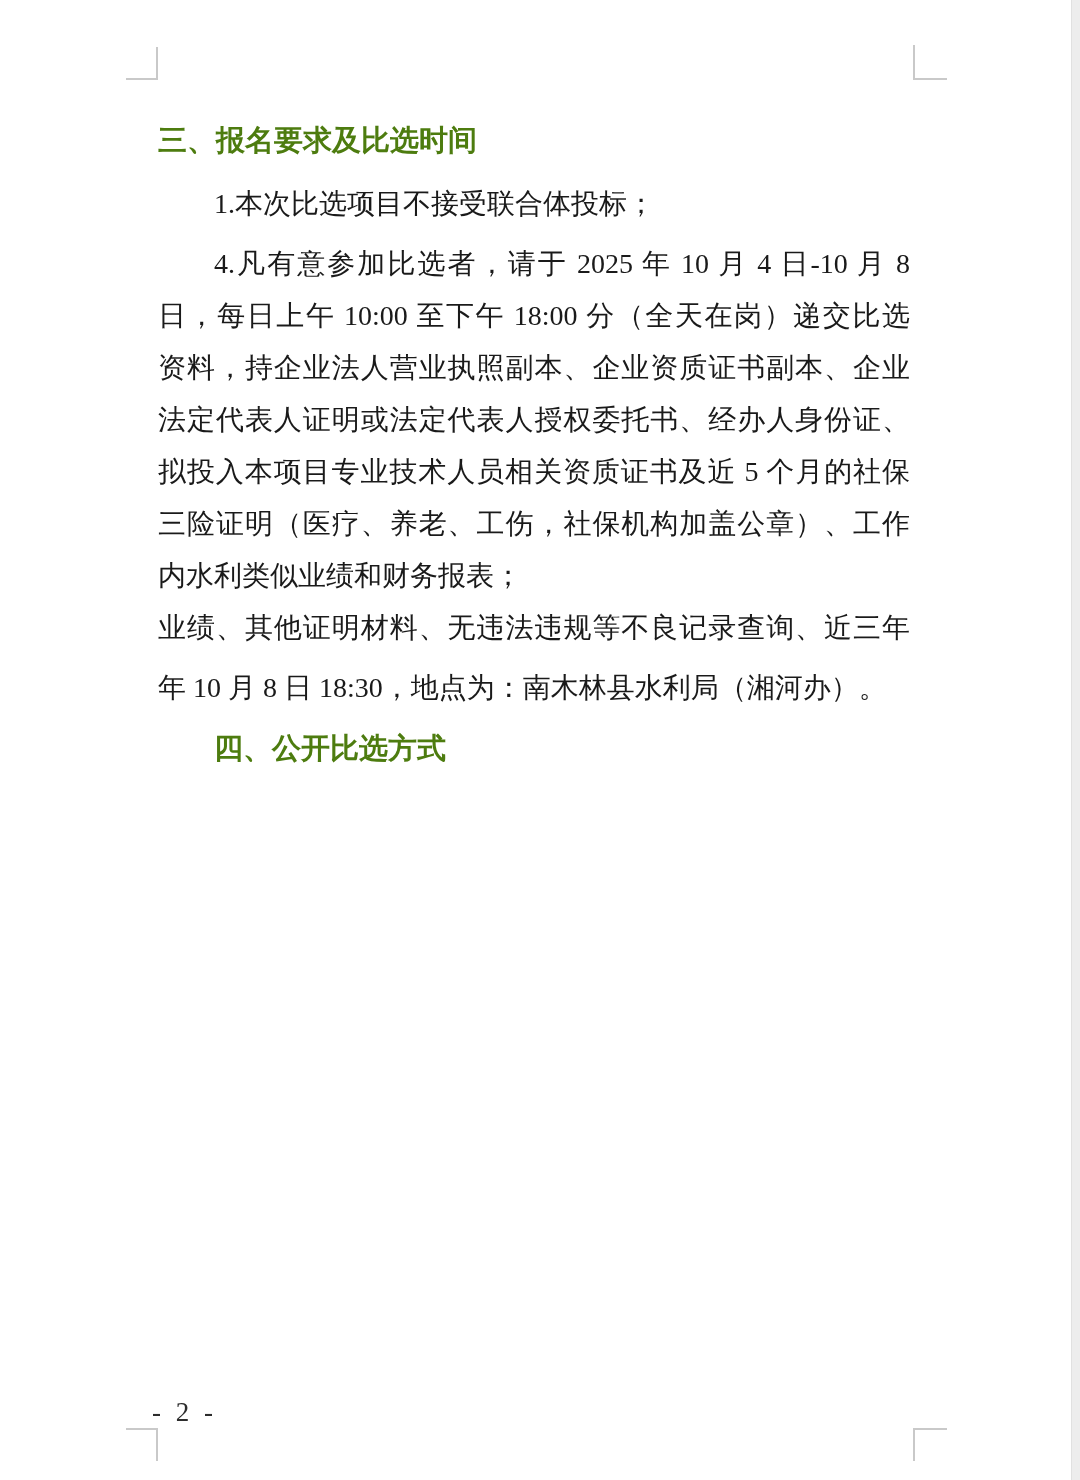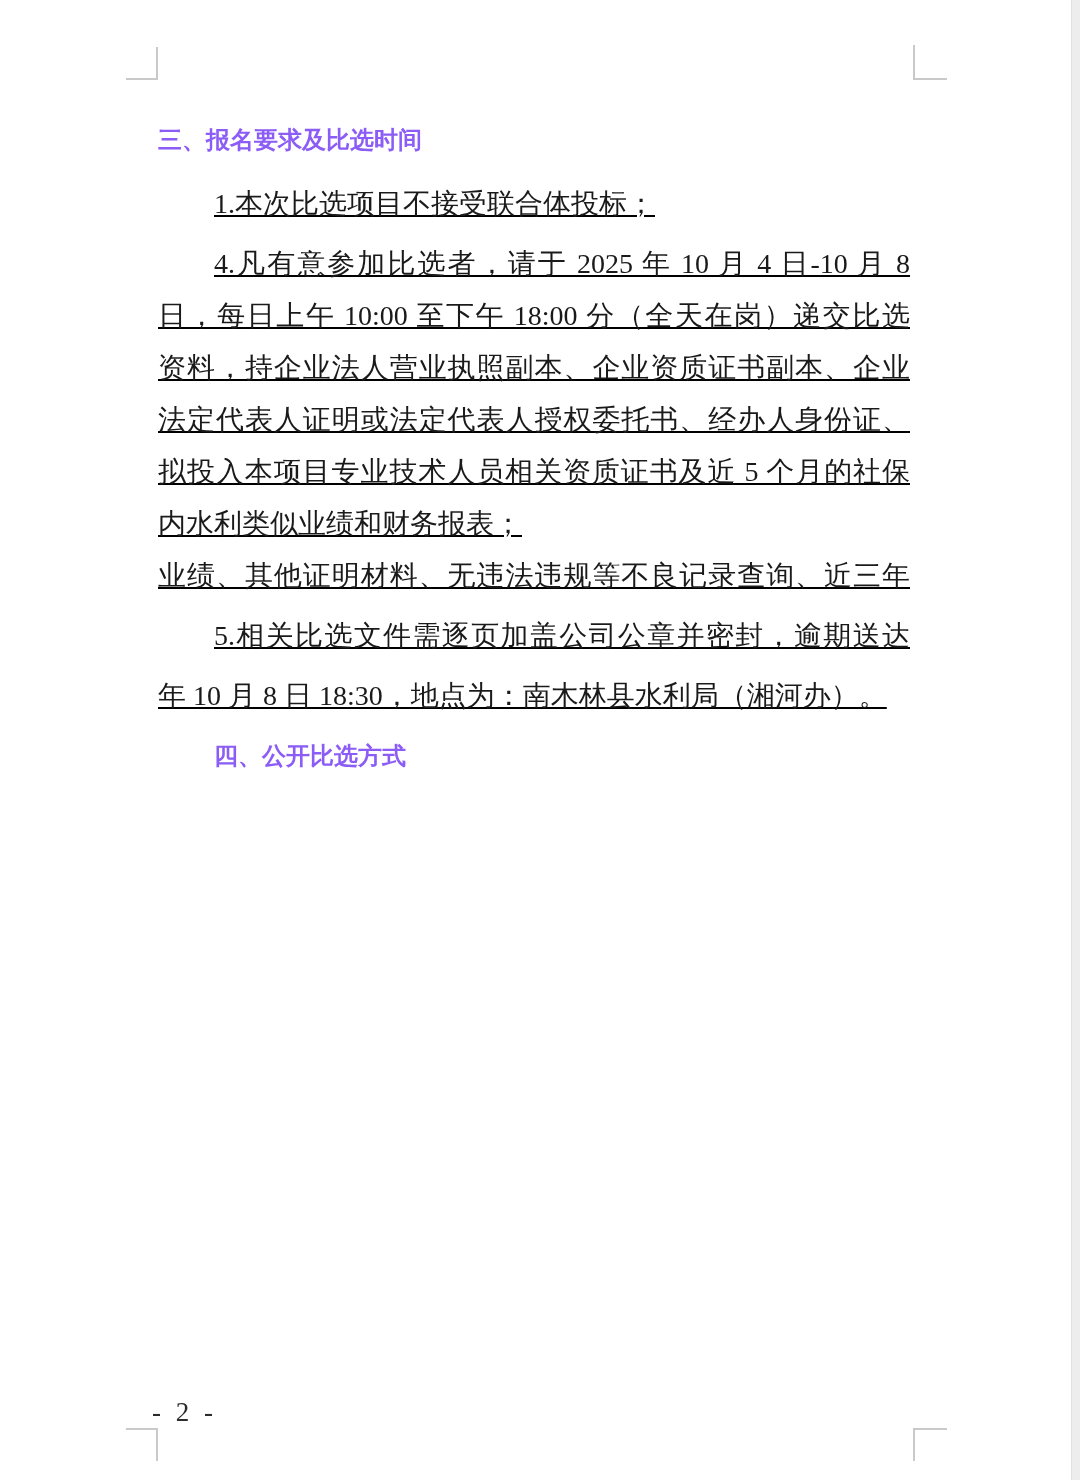--- a/index.html
+++ b/index.html
@@ -33,28 +33,28 @@
   .mark.br { left: 913px; top: 1428px; border-left-width: 2px;  border-top-width: 2px; width: 32px; }
 
   .content {
     position: absolute;
     left: 158px; top: 114px;
     width: 752px;
   }
   .h-sec {
     font-family: "Liberation Sans", "DejaVu Sans", sans-serif;
     font-weight: 700;
-    font-size: 24px;
+    font-size: 29px;
     line-height: 52px;
-    color: #8b5cf6;
+    color: #4d7c0f;
     margin: 0 0 12px 0;
     white-space: nowrap;
   }
   .h-sec.indent { padding-left: 56px; }
-  .para { margin: 0 0 8px 0; text-decoration: underline; }
+  .para { margin: 0 0 8px 0; }
   .line {
     font-size: 28px;
     line-height: 52px;
     color: #1a1a1a;
     white-space: nowrap;
   }
   .line.just {
     white-space: normal;
     text-align: justify;
     text-align-last: justify;
@@ -89,26 +89,26 @@
     </div>
 
 
 
     <div class="para">
       <div class="line just indent">4.凡有意参加比选者，请于 2025 年 10 月 4 日-10 月 8</div>
       <div class="line just">日，每日上午 10:00 至下午 18:00 分（全天在岗）递交比选</div>
       <div class="line just">资料，持企业法人营业执照副本、企业资质证书副本、企业</div>
       <div class="line just">法定代表人证明或法定代表人授权委托书、经办人身份证、</div>
       <div class="line just">拟投入本项目专业技术人员相关资质证书及近 5 个月的社保</div>
+      <div class="line just">三险证明（医疗、养老、工伤，社保机构加盖公章）、工作</div>
       <div class="line">内水利类似业绩和财务报表；</div>
       <div class="line just">业绩、其他证明材料、无违法违规等不良记录查询、近三年</div>
     </div>
 
     <div class="para">
-      <div class="line just indent">5.相关比选文件需逐页加盖公司公章并密封，逾期送达</div>
     </div>
 
     <div class="para">
       <div class="line">年 10 月 8 日 18:30，地点为：南木林县水利局（湘河办）。</div>
     </div>
 
     <div class="h-sec indent">四、公开比选方式</div>
 
   </div>
 

